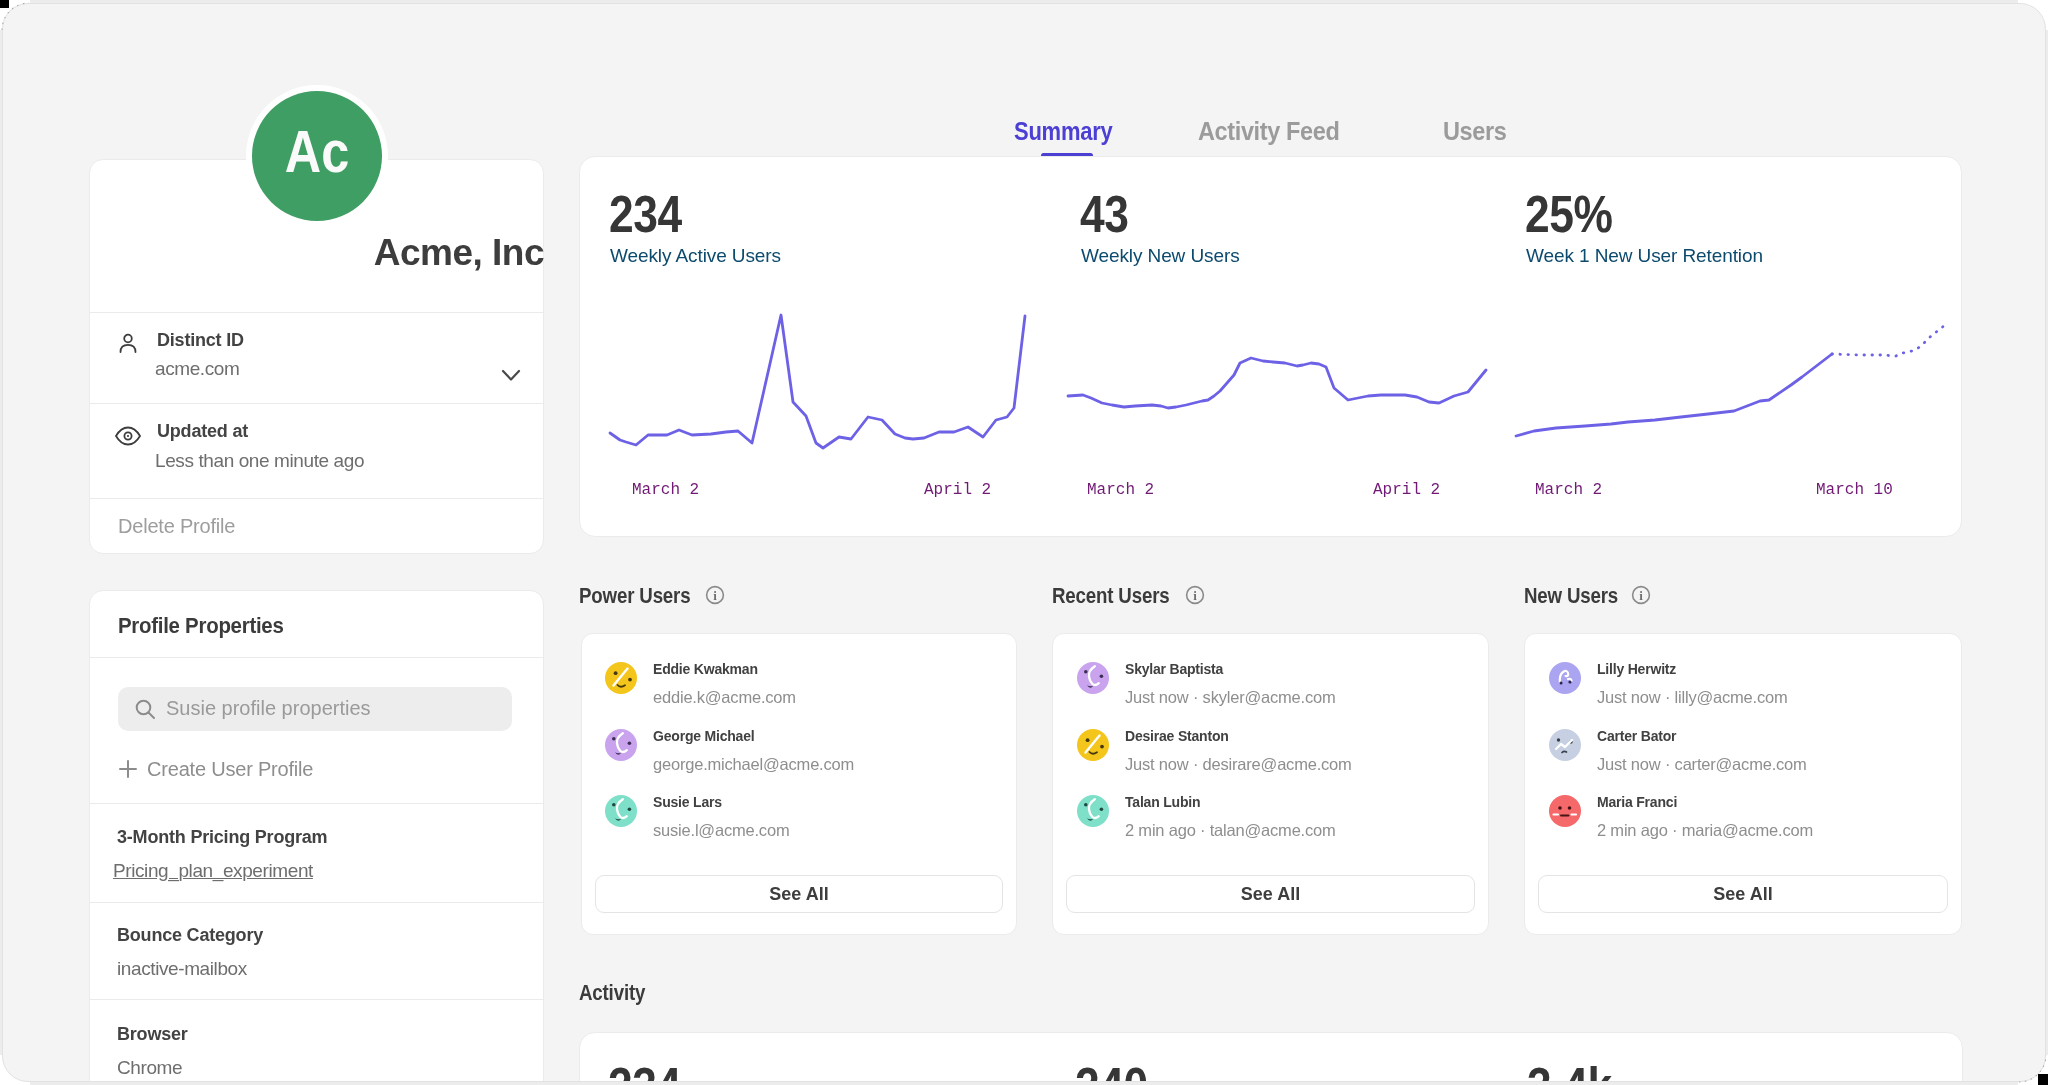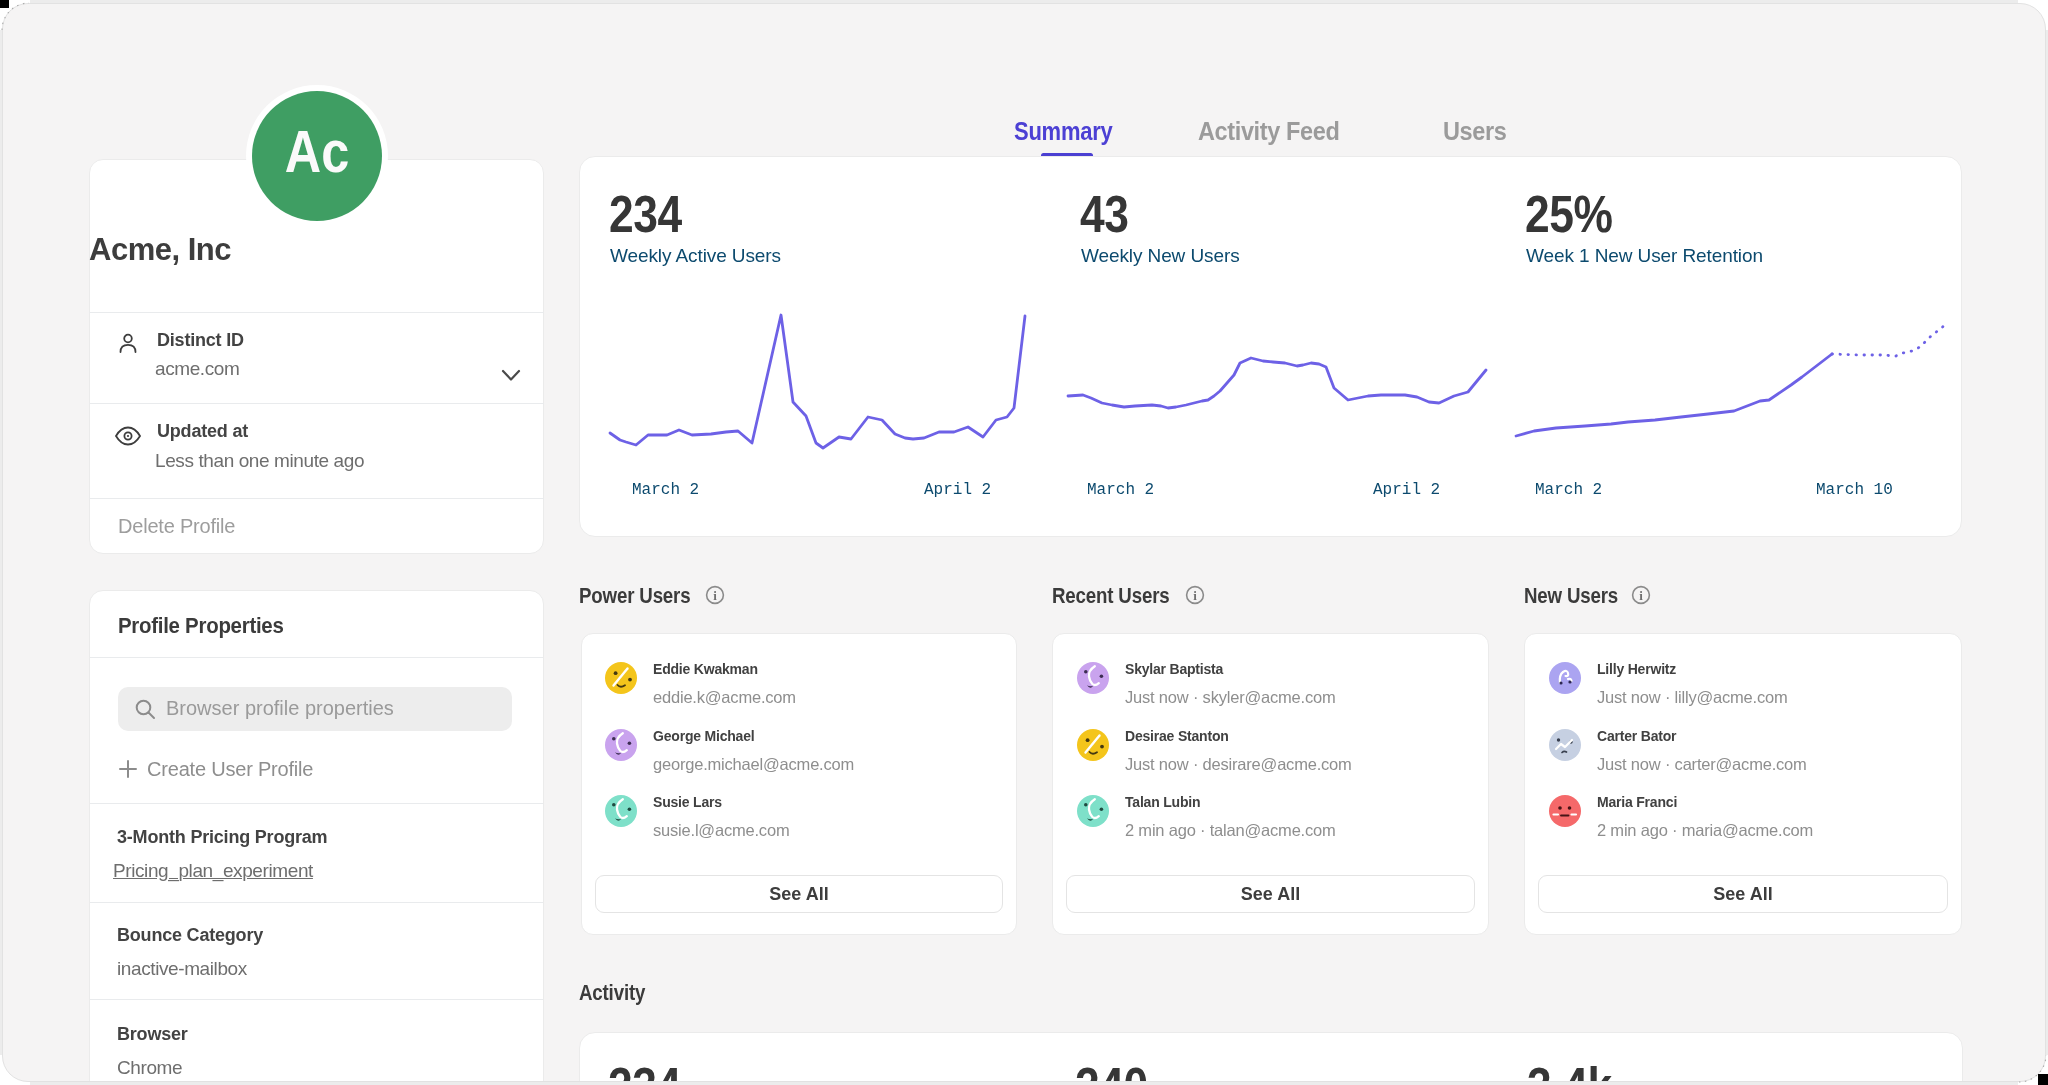--- a/index.html
+++ b/index.html
@@ -12,38 +12,38 @@
   .row-label { font-size:18px; font-weight:700; color:#434343; letter-spacing:-0.2px; }
   .row-value { font-size:19px; color:#6e6e6e; letter-spacing:-0.4px; }
   .divider { position:absolute; left:0; right:0; height:1px; background:#e9ebed; }
   .ucard-name { font-size:14px; font-weight:700; color:#414141; letter-spacing:-0.2px; }
   .ucard-sub { font-size:16.5px; color:#8e8e8e; letter-spacing:-0.2px; }
   .seeall { position:absolute; height:38px; border:1px solid #e4e4e4; border-radius:9px; text-align:center; line-height:37px; font-size:18px; font-weight:700; color:#3d3d3d; background:#fff; }
   .avatar { position:absolute; width:32px; height:32px; }
   .bignum { position:absolute; font-size:51px; font-weight:700; color:#363636; letter-spacing:-0.5px; transform:scaleX(0.87); transform-origin:0 0; }
   .stat-label { position:absolute; font-size:19px; color:#0c4a6e; letter-spacing:-0.1px; }
   .sec-h { position:absolute; font-size:22px; font-weight:700; color:#3b3b3b; letter-spacing:-0.2px; transform:scaleX(0.85); transform-origin:0 0; }
-  .axis { position:absolute; font-family:"Liberation Mono", monospace; font-size:16px; color:#0c4a6e; }
+  .axis { position:absolute; font-family:"Liberation Mono", monospace; font-size:16px; color:#701a75; }
 </style>
 </head>
 <body>
 <div style="position:absolute;left:0;top:0;width:30px;height:30px;background:#fff;"></div>
 <div style="position:absolute;right:0;top:0;width:30px;height:30px;background:#fff;"></div>
 <div style="position:absolute;left:0;bottom:0;width:30px;height:30px;background:#fff;"></div>
 <div style="position:absolute;right:0;bottom:0;width:30px;height:30px;background:#fff;"></div>
 <div class="canvas">
     <div class="inner">
 
 <div class="card" id="card1" style="left:88px; top:158px; width:455px; height:395px;"></div>
 
 <div class="abs" style="left:245px; top:84px; width:142px; height:142px; border-radius:50%; background:#fff;"></div>
 <div class="abs" style="left:251px; top:90px; width:130px; height:130px; border-radius:50%; background:#3f9e63;"></div>
       <div class="abs" style="left:251px; top:90px; width:130px; text-align:center; color:#fafafa; font-size:60px; font-weight:700; line-height:122px; transform:scaleX(0.84); transform-origin:50% 50%;">Ac</div>
 
-<div class="abs dark" style="left:88px; top:231px; width:455px; text-align:left; font-size:31px; font-weight:700; letter-spacing:-0.5px;">Acme, Inc</div>
+<div class="abs dark" style="left:88px; top:231px; width:455px; text-align:right; font-size:37px; font-weight:700; letter-spacing:-0.5px;">Acme, Inc</div>
 
 <div class="divider" style="left:88px; width:455px; top:311px;"></div>
 <div class="divider" style="left:88px; width:455px; top:402px;"></div>
 <div class="divider" style="left:88px; width:455px; top:497px;"></div>
 
 <svg class="abs" style="left:115px; top:330px;" width="24" height="24" viewBox="0 0 24 24" fill="none" stroke="#3d3d3d" stroke-width="1.8">
   <circle cx="12" cy="7.5" r="3.8"></circle>
   <path d="M4.5 21 C4.5 15.5 8 13.8 12 13.8 C16 13.8 19.5 15.5 19.5 21" stroke-linecap="round"></path>
 </svg>
 <div class="abs row-label" style="left:156px; top:329px;">Distinct ID</div>
@@ -64,21 +64,21 @@
 
 <div class="card" id="card2" style="left:88px; top:589px; width:455px; height:560px;"></div>
 <div class="abs" style="left:117px; top:612px; font-size:22px; font-weight:700; color:#3b3b3b; letter-spacing:-0.3px; transform:scaleX(0.93); transform-origin:0 0;">Profile Properties</div>
 <div class="divider" style="left:89px; width:453px; top:656px;"></div>
 
 <div class="abs" style="left:117px; top:686px; width:394px; height:44px; background:#ededed; border-radius:10px;"></div>
 <svg class="abs" style="left:133px; top:697px;" width="23" height="23" viewBox="0 0 23 23" fill="none" stroke="#8c8c8c" stroke-width="2">
   <circle cx="9.5" cy="9.5" r="6.8"></circle>
         <path d="M14.5 14.5 L20 20" stroke-linecap="round"></path>
 </svg>
-<div class="abs" style="left:165px; top:696px; font-size:20px; color:#9a9a9a;">Browser profile properties</div>
+<div class="abs" style="left:165px; top:696px; font-size:20px; color:#9a9a9a;">Susie profile properties</div>
 
 <svg class="abs" style="left:117px; top:758px;" width="20" height="20" viewBox="0 0 20 20" fill="none" stroke="#8c8c8c" stroke-width="2" stroke-linecap="round">
         <path d="M10 2 V18 M2 10 H18"></path>
       </svg>
 <div class="abs" style="left:146px; top:757px; font-size:20px; color:#8e8e8e; letter-spacing:-0.2px;">Create User Profile</div>
 
 <div class="divider" style="left:89px; width:453px; top:802px;"></div>
 <div class="abs row-label" style="left:116px; top:826px;">3-Month Pricing Program</div>
 <div class="abs row-value" style="left:112px; top:859px;text-decoration:underline;">Pricing_plan_experiment</div>
 <div class="divider" style="left:89px; width:453px; top:901px;"></div>

